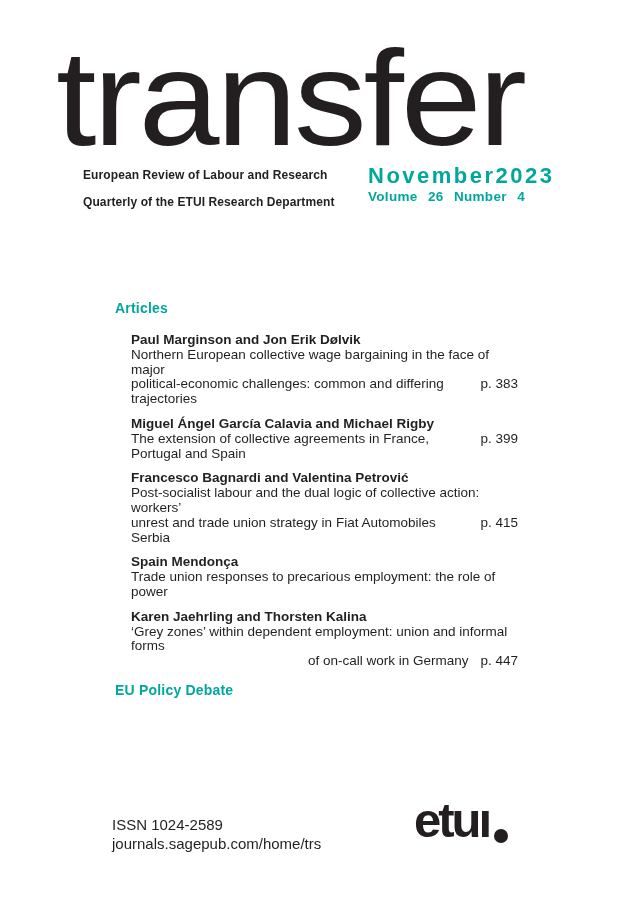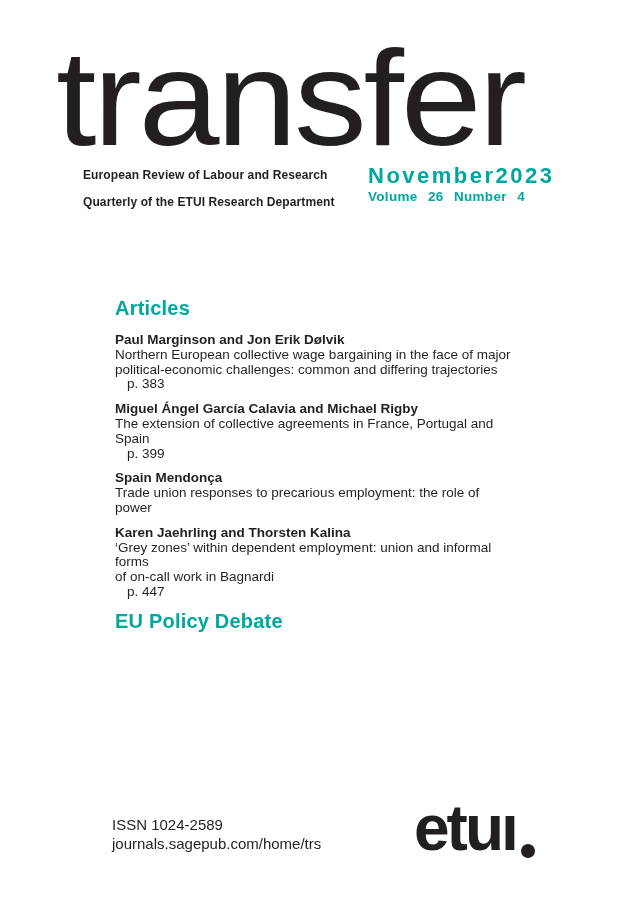--- a/index.html
+++ b/index.html
@@ -38,38 +38,38 @@
     display:flex; justify-content:space-between; align-items:baseline;
     font-size:13.5px; font-weight:700; letter-spacing:0.3px; line-height:15px;
   }
 
   
   .toc {
     position:absolute; left:115px; top:297px; width:403px;
     font-size:13.5px; line-height:14.8px;
   }
   .section-heading {
-    color:#00A79D; font-weight:700; font-size:20px; line-height:22px;
+    color:#00A79D; font-weight:700; font-size:14px; line-height:22px;
     margin:0 0 14px 0; letter-spacing:0.2px;
   }
-  .entry { margin:0 0 10px 0; }
+  .entry { margin:0 0 10px 16px; }
   .entry .authors { font-weight:700; }
   .entry .line { color:#231f20; }
-  .entry .line.last { display:flex; justify-content:flex-end;flex-direction:column; }
+  .entry .line.last { display:flex; justify-content:flex-end; }
   .entry .page { white-space:nowrap; padding-left:12px; }
 
   
   .footer-info {
     position:absolute; left:112px; top:816px;
     font-size:15px; line-height:18.5px; color:#231f20;
   }
   .etui-logo {
     position:absolute; left:414px; top:796px;
     display:flex; align-items:baseline;
-    font-size:64px; font-weight:700; letter-spacing:-3px;
+    font-size:49px; font-weight:700; letter-spacing:-3px;
     color:#231f20; line-height:1;
   }
   .logo-dot {
     width:14px; height:14px; border-radius:50%;
     background:#231f20; margin-left:5px;
     position:relative; top:-2px;
     display:inline-block; align-self:flex-end;
   }
 </style>
 </head>
@@ -111,31 +111,39 @@
     </div>
 
     <div class="entry">
       <div class="authors">Miguel Ángel García Calavia and Michael Rigby</div>
       <div class="line last">
         <span>The extension of collective agreements in France, Portugal and Spain</span>
         <span class="page">p. 399</span>
       </div>
     </div>
 
+    <div class="entry">
+      <div class="authors">Francesco Bagnardi and Valentina Petrović</div>
+      <div class="line">Post-socialist labour and the dual logic of collective action: workers’</div>
+      <div class="line last">
+        <span>unrest and trade union strategy in Fiat Automobiles Serbia</span>
+        <span class="page">p. 415</span>
+      </div>
+    </div>
 
     <div class="entry">
       <div class="authors">Spain Mendonça</div>
       <div class="line">Trade union responses to precarious employment: the role of power</div>
     </div>
 
     <div class="entry">
       <div class="authors">Karen Jaehrling and Thorsten Kalina</div>
       <div class="line">‘Grey zones’ within dependent employment: union and informal forms</div>
       <div class="line last">
-        <span>of on-call work in Bagnardi</span>
+        <span>of on-call work in Germany</span>
         <span class="page">p. 447</span>
       </div>
     </div>
 
     <div class="section-heading">EU Policy Debate</div>
 
 
   </div>
 
   <div class="footer-info">

